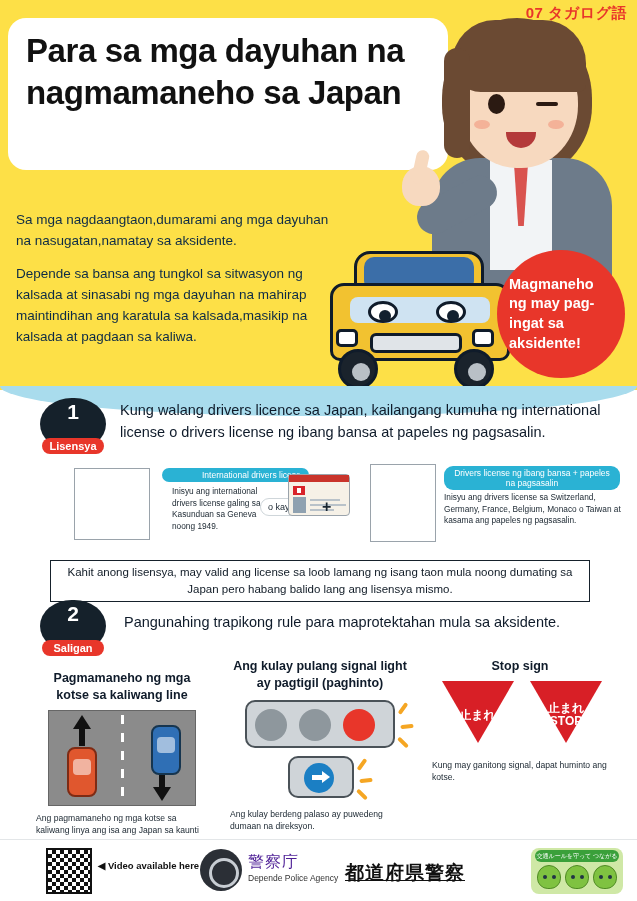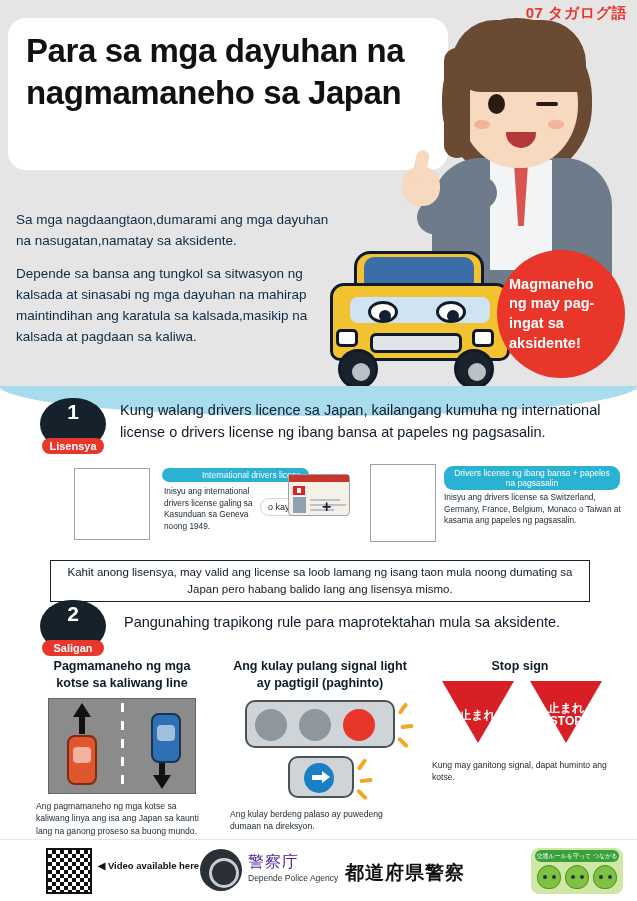--- a/index.html
+++ b/index.html
@@ -8,21 +8,21 @@
     font-family: "Liberation Sans", sans-serif;
     background: #ffffff;
     position: relative;
     overflow: hidden;
   }
   .poster { position: relative; width: 637px; height: 901px; background:#fff; }
 
   
   .top-band {
     position: absolute; left:0; top:0; width:637px; height:390px;
-    background: #e5e5e5;
+    background: #fde047;
   }
   .top-band:after {
     content:""; position:absolute; left:0; bottom:-26px; width:100%; height:30px;
     background:#a9dced;
     border-radius: 0 0 50% 50% / 0 0 100% 100%;
   }
   .lang-tag {
     position:absolute; right:10px; top:4px;
     color:#e8362a; font-size:15px; font-weight:bold;
     letter-spacing:0.5px;
@@ -174,21 +174,21 @@
   
   .footer { position:absolute; left:0; bottom:0; width:637px; height:62px; background:#fff; border-top:1px solid #e3e6e8;}
   .qr { position:absolute; left:46px; top:8px; width:46px; height:46px; background:
     repeating-conic-gradient(#111 0 25%, #fff 0 50%) 0 0/8px 8px; border:2px solid #111;}
   .video-note { position:absolute; left:98px; top:20px; font-size:9.5px; line-height:1.3; color:#111; font-weight:bold;}
   .npa-emblem { position:absolute; left:200px; top:9px; width:42px; height:42px; border-radius:50%; background:#2b2f36; }
   .npa-emblem:after{content:"";position:absolute;left:9px;top:9px;width:24px;height:24px;border-radius:50%;border:3px solid #c8cdd3;}
   .npa-text { position:absolute; left:248px; top:12px; }
   .npa-jp { font-size:16px; font-weight:normal; color:#4c1d95; letter-spacing:1px;}
   .npa-en { font-size:8.5px; color:#333; }
-  .pref { position:absolute; left:345px; top:20px; font-size:19px; font-weight:bold; color:#111; letter-spacing:1px;}
+  .pref { position:absolute; left:345px; top:20px; font-size:19px; font-weight:bold; color:#111; letter-spacing:1px;text-decoration:underline;}
   .mascot-box { position:absolute; right:14px; top:8px; width:92px; height:46px; background:#cfe8a6; border-radius:8px;}
   .mascot-cap { position:absolute; left:4px; top:2px; width:84px; height:12px; background:#3aa03a; border-radius:6px; color:#fff; font-size:6px; text-align:center; line-height:12px;}
   .mascot { position:absolute; top:17px; width:24px; height:24px; background:#7fc241; border-radius:50% 50% 45% 45%; border:1px solid #4f8a24;}
   .mascot:after{content:"";position:absolute;left:5px;top:9px;width:4px;height:4px;background:#234; border-radius:50%; box-shadow:9px 0 0 #234;}
   .m1{left:6px;} .m2{left:34px;} .m3{left:62px;}
 </style>
 </head>
 <body>
 
 <div class="poster">
@@ -247,21 +247,21 @@
   <div class="sec sec1">
     <div class="badge">
       <div class="num">1</div>
       <div class="lbl">Lisensya</div>
     </div>
     <div class="sec-head">Kung walang drivers licence sa Japan, kailangang kumuha ng international license o drivers license ng ibang bansa at papeles ng pagsasalin.</div>
 
     <div class="doc-row">
       <div class="doc-card doc1"></div>
       <div class="doc-caption-tag" style="left:102px; top:4px;padding-left:40px;">International drivers licese</div>
-      <div class="doc-text" style="left:104px; top:22px; width:92px;">Inisyu ang international drivers license galing sa Kasunduan sa Geneva noong 1949.</div>
+      <div class="doc-text" style="left:112px; top:22px; width:92px;">Inisyu ang international drivers license galing sa Kasunduan sa Geneva noong 1949.</div>
 
       <div class="okaya">o kaya</div>
 
       <div class="idcard">
         <div class="strip"></div>
           <div class="flag"></div>
           <div class="photo"></div>
         <div class="ln" style="top:24px; width:30px;"></div>
         <div class="ln" style="top:29px; width:36px;"></div>
         <div class="ln" style="top:34px; width:24px;"></div>
@@ -277,21 +277,21 @@
     <div class="note-box">Kahit anong lisensya, may valid ang license sa loob lamang ng isang taon mula noong dumating sa Japan pero habang balido lang ang lisensya mismo.</div>
   </div>
 
   <div class="sec sec2">
     <div class="badge">
       <div class="num">2</div>
       <div class="lbl">Saligan</div>
     </div>
     <div class="sec2-head">Pangunahing trapikong rule para maprotektahan mula sa aksidente.</div>
 
-    <div class="col" style="left:36px; width:172px;">
+    <div class="col" style="left:36px; width:172px;margin-top:12px;">
       <div class="col-title">Pagmamaneho ng mga kotse sa kaliwang line</div>
       <div class="road">
         <div class="centerline"></div>
         <div class="arrow-up"></div>
           <div class="arrow-up-stem"></div>
         <div class="arrow-dn"></div>
           <div class="arrow-dn-stem"></div>
         <div class="car-red"></div>
         <div class="car-blue"></div>
       </div>

